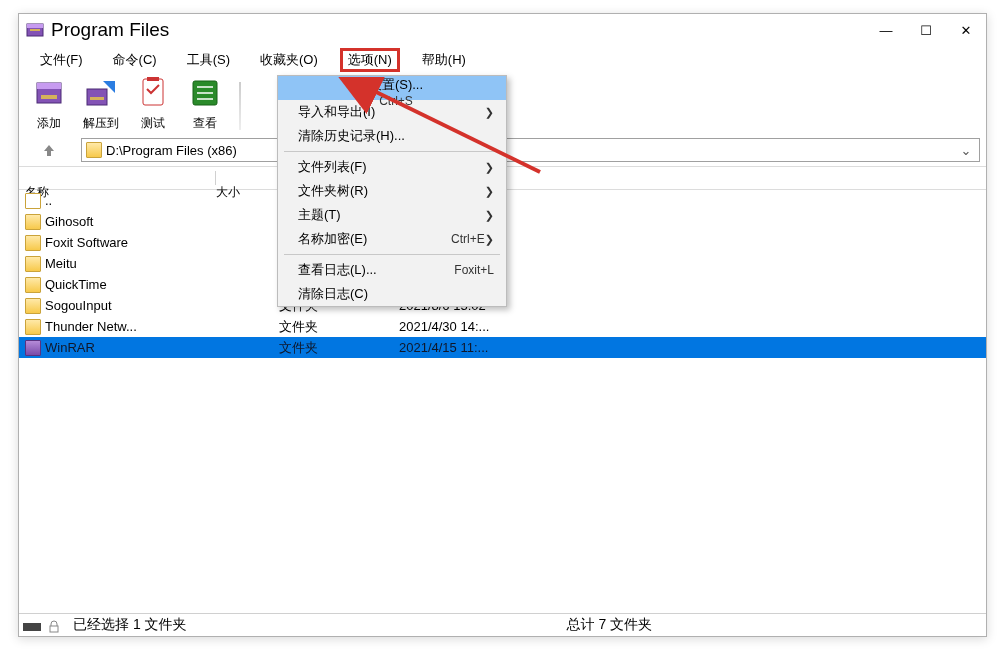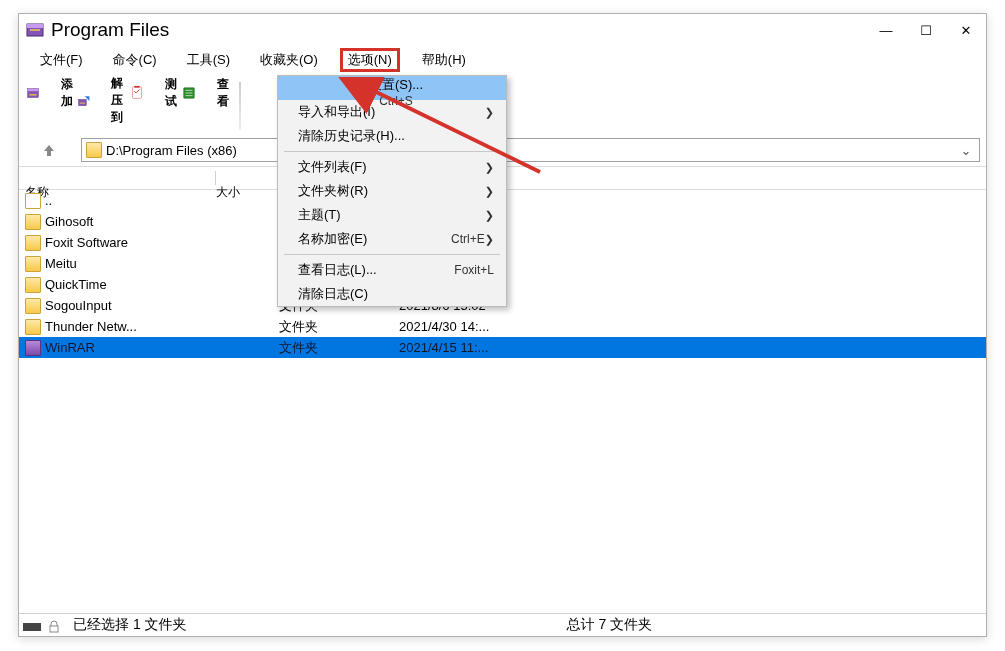--- a/index.html
+++ b/index.html
@@ -10,21 +10,21 @@
   .titlebar .app-icon{width:20px;height:20px;margin-right:6px;}
   .titlebar .title{font-size:19px;}
   .titlebar .spacer{flex:1;}
   .wbtn{width:40px;height:32px;display:flex;align-items:center;justify-content:center;}
   
   .menubar{height:26px;display:flex;align-items:flex-end;padding-left:13px;gap:14px;}
   .menuitem{padding:3px 8px;border-radius:0;cursor:default;}
   .menuitem.highlighted{border:2px solid #d4322b;box-shadow:inset 0 0 0 1px #d4322b;padding:1px 6px;}
   
   .toolbar{height:62px;display:flex;align-items:flex-start;padding:3px 6px 0 6px;gap:4px;}
-  .tb-btn{width:48px;display:flex;align-items:center;font-size:12px;gap:20px;font-weight:bold;}
+  .tb-btn{width:48px;display:flex;flex-direction:column;align-items:center;font-size:12px;gap:4px;}
   .tb-icon{width:36px;height:36px;}
   .tb-sep{width:2px;height:48px;margin:0 6px;background:linear-gradient(#ccc,#eee);align-self:center;}
   
   .addr-row{height:26px;display:flex;align-items:center;padding:0 6px 3px 18px;}
   .arrow-up{width:24px;height:20px;display:flex;align-items:center;justify-content:center;color:#888;}
   .addr-box{flex:1;margin-left:20px;height:22px;border:1px solid #a0a0a0;display:flex;align-items:center;padding:0 4px;background:#fff;}
   .addr-box .folder-icon{width:16px;height:16px;margin-right:4px;}
   .addr-box .addr-text{flex:1;font-size:13px;}
   .addr-box .chev{width:18px;text-align:center;color:#555;}
   

